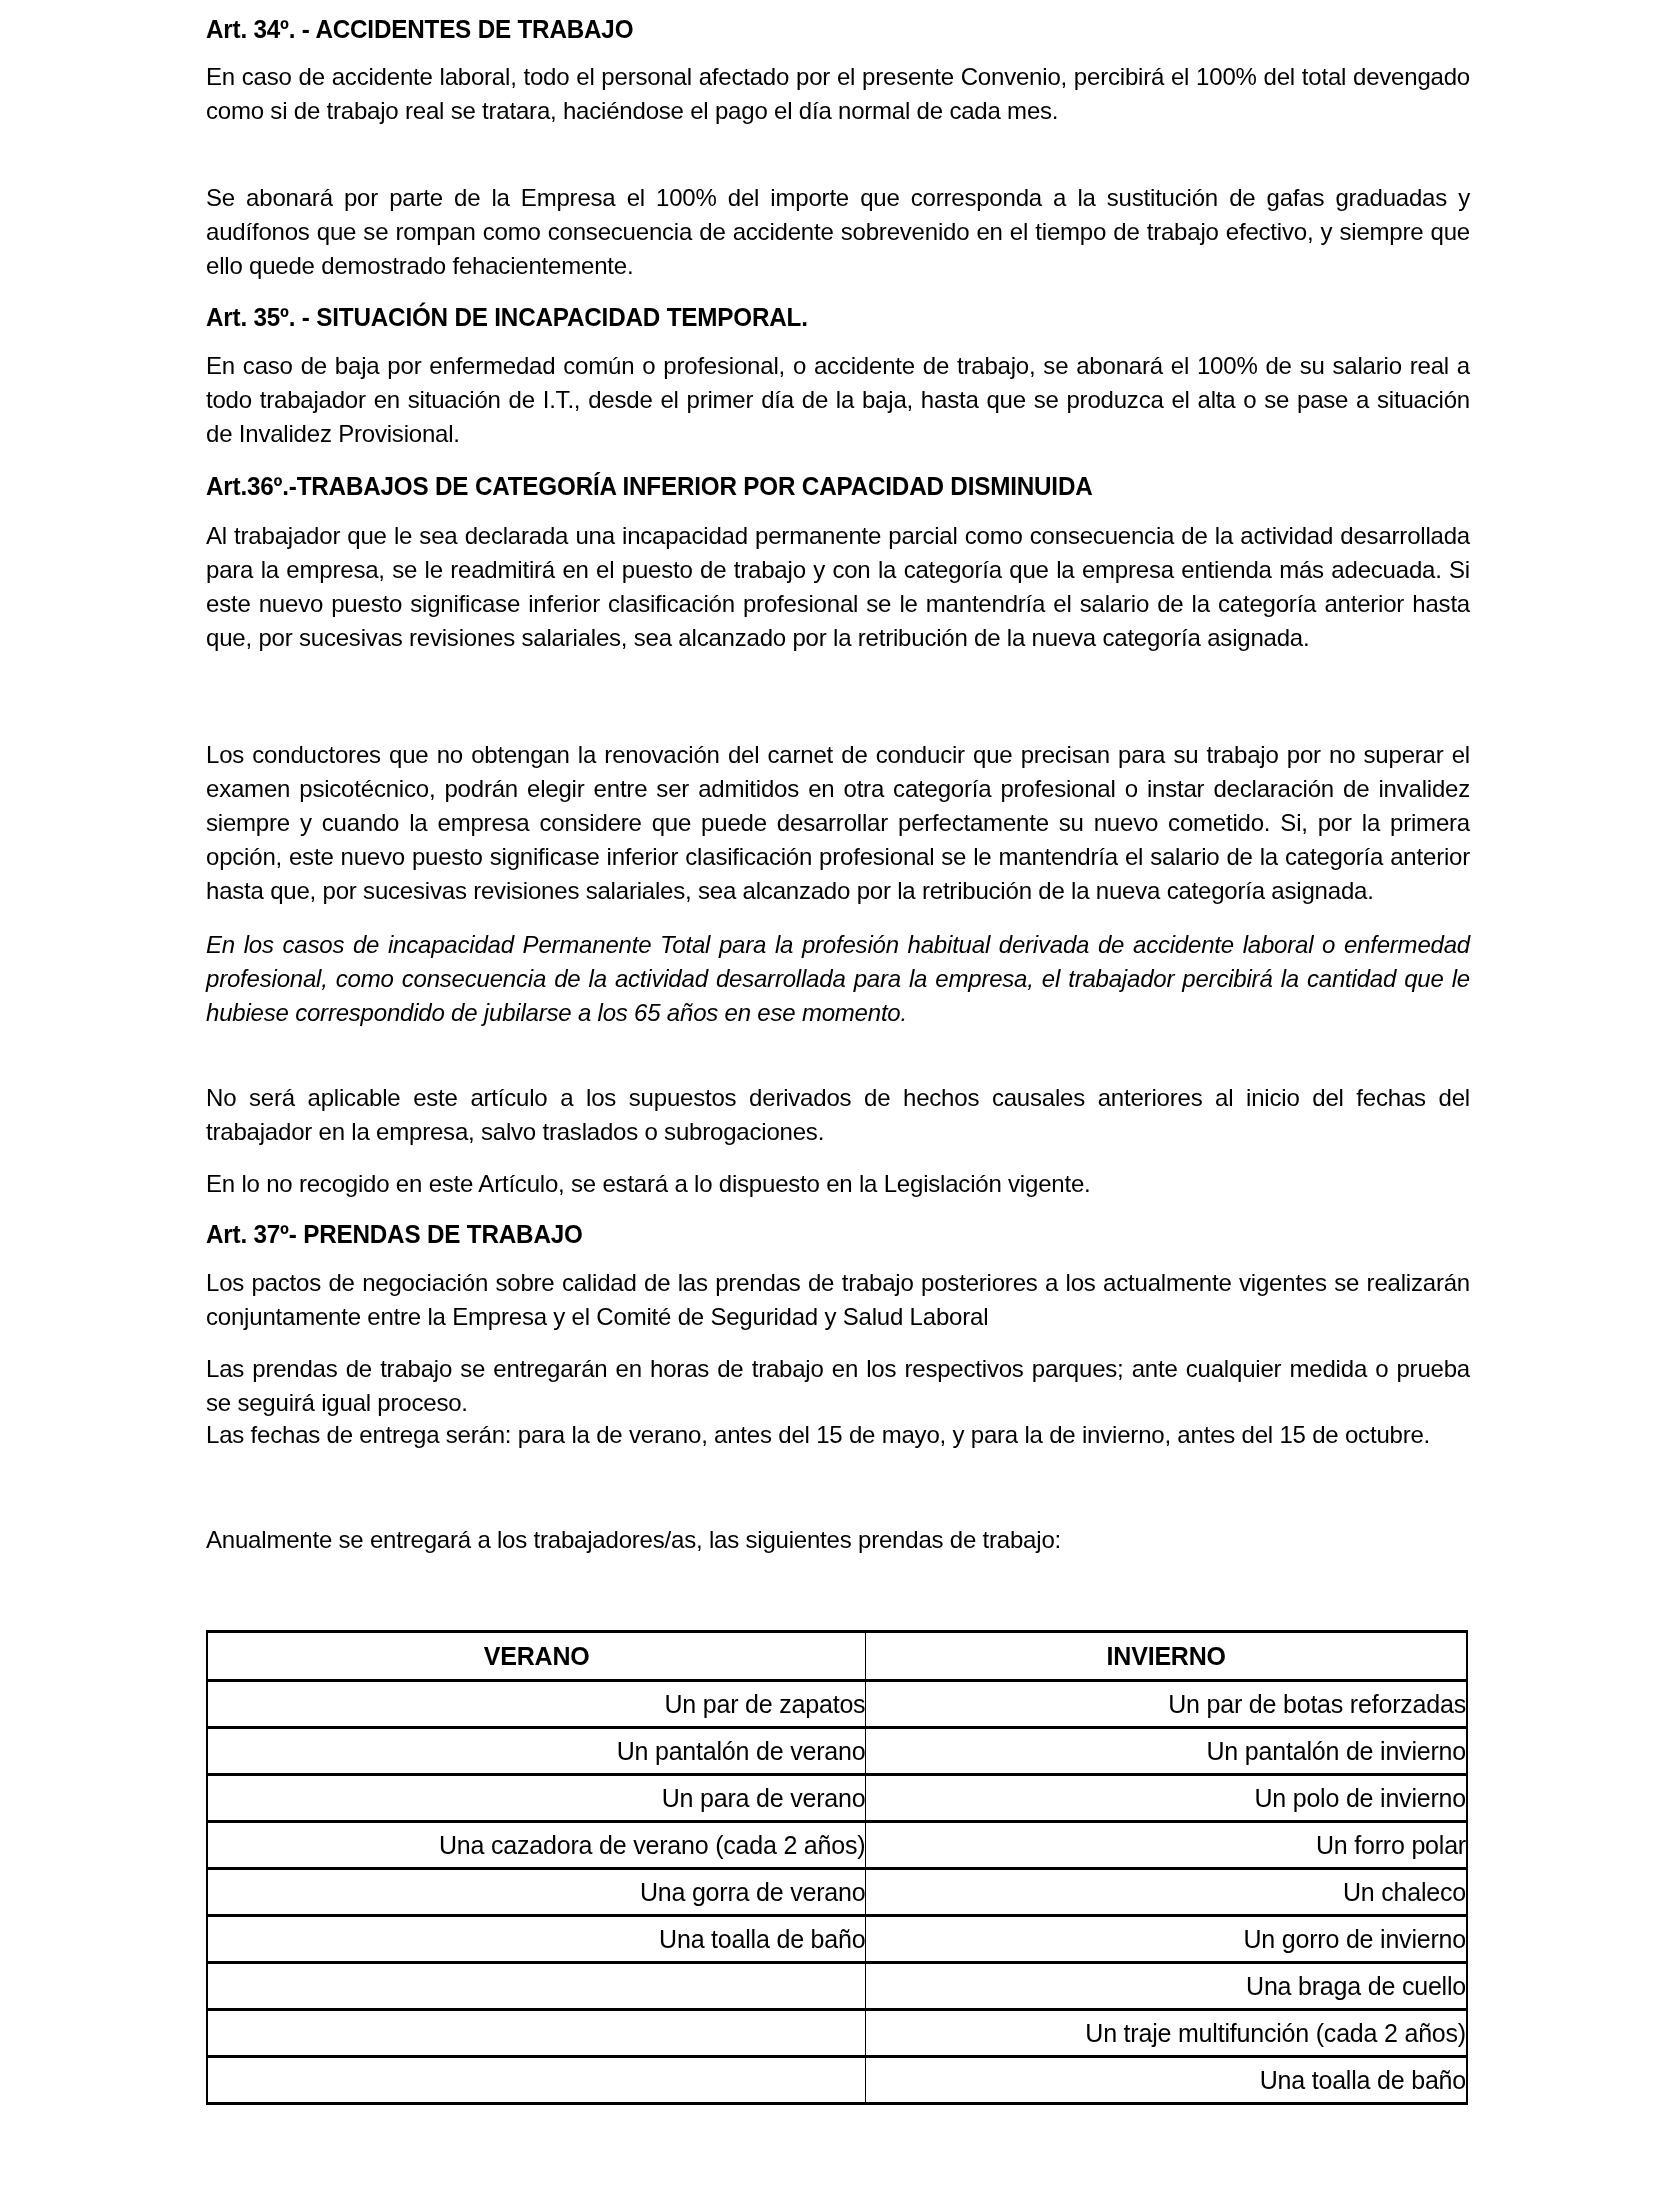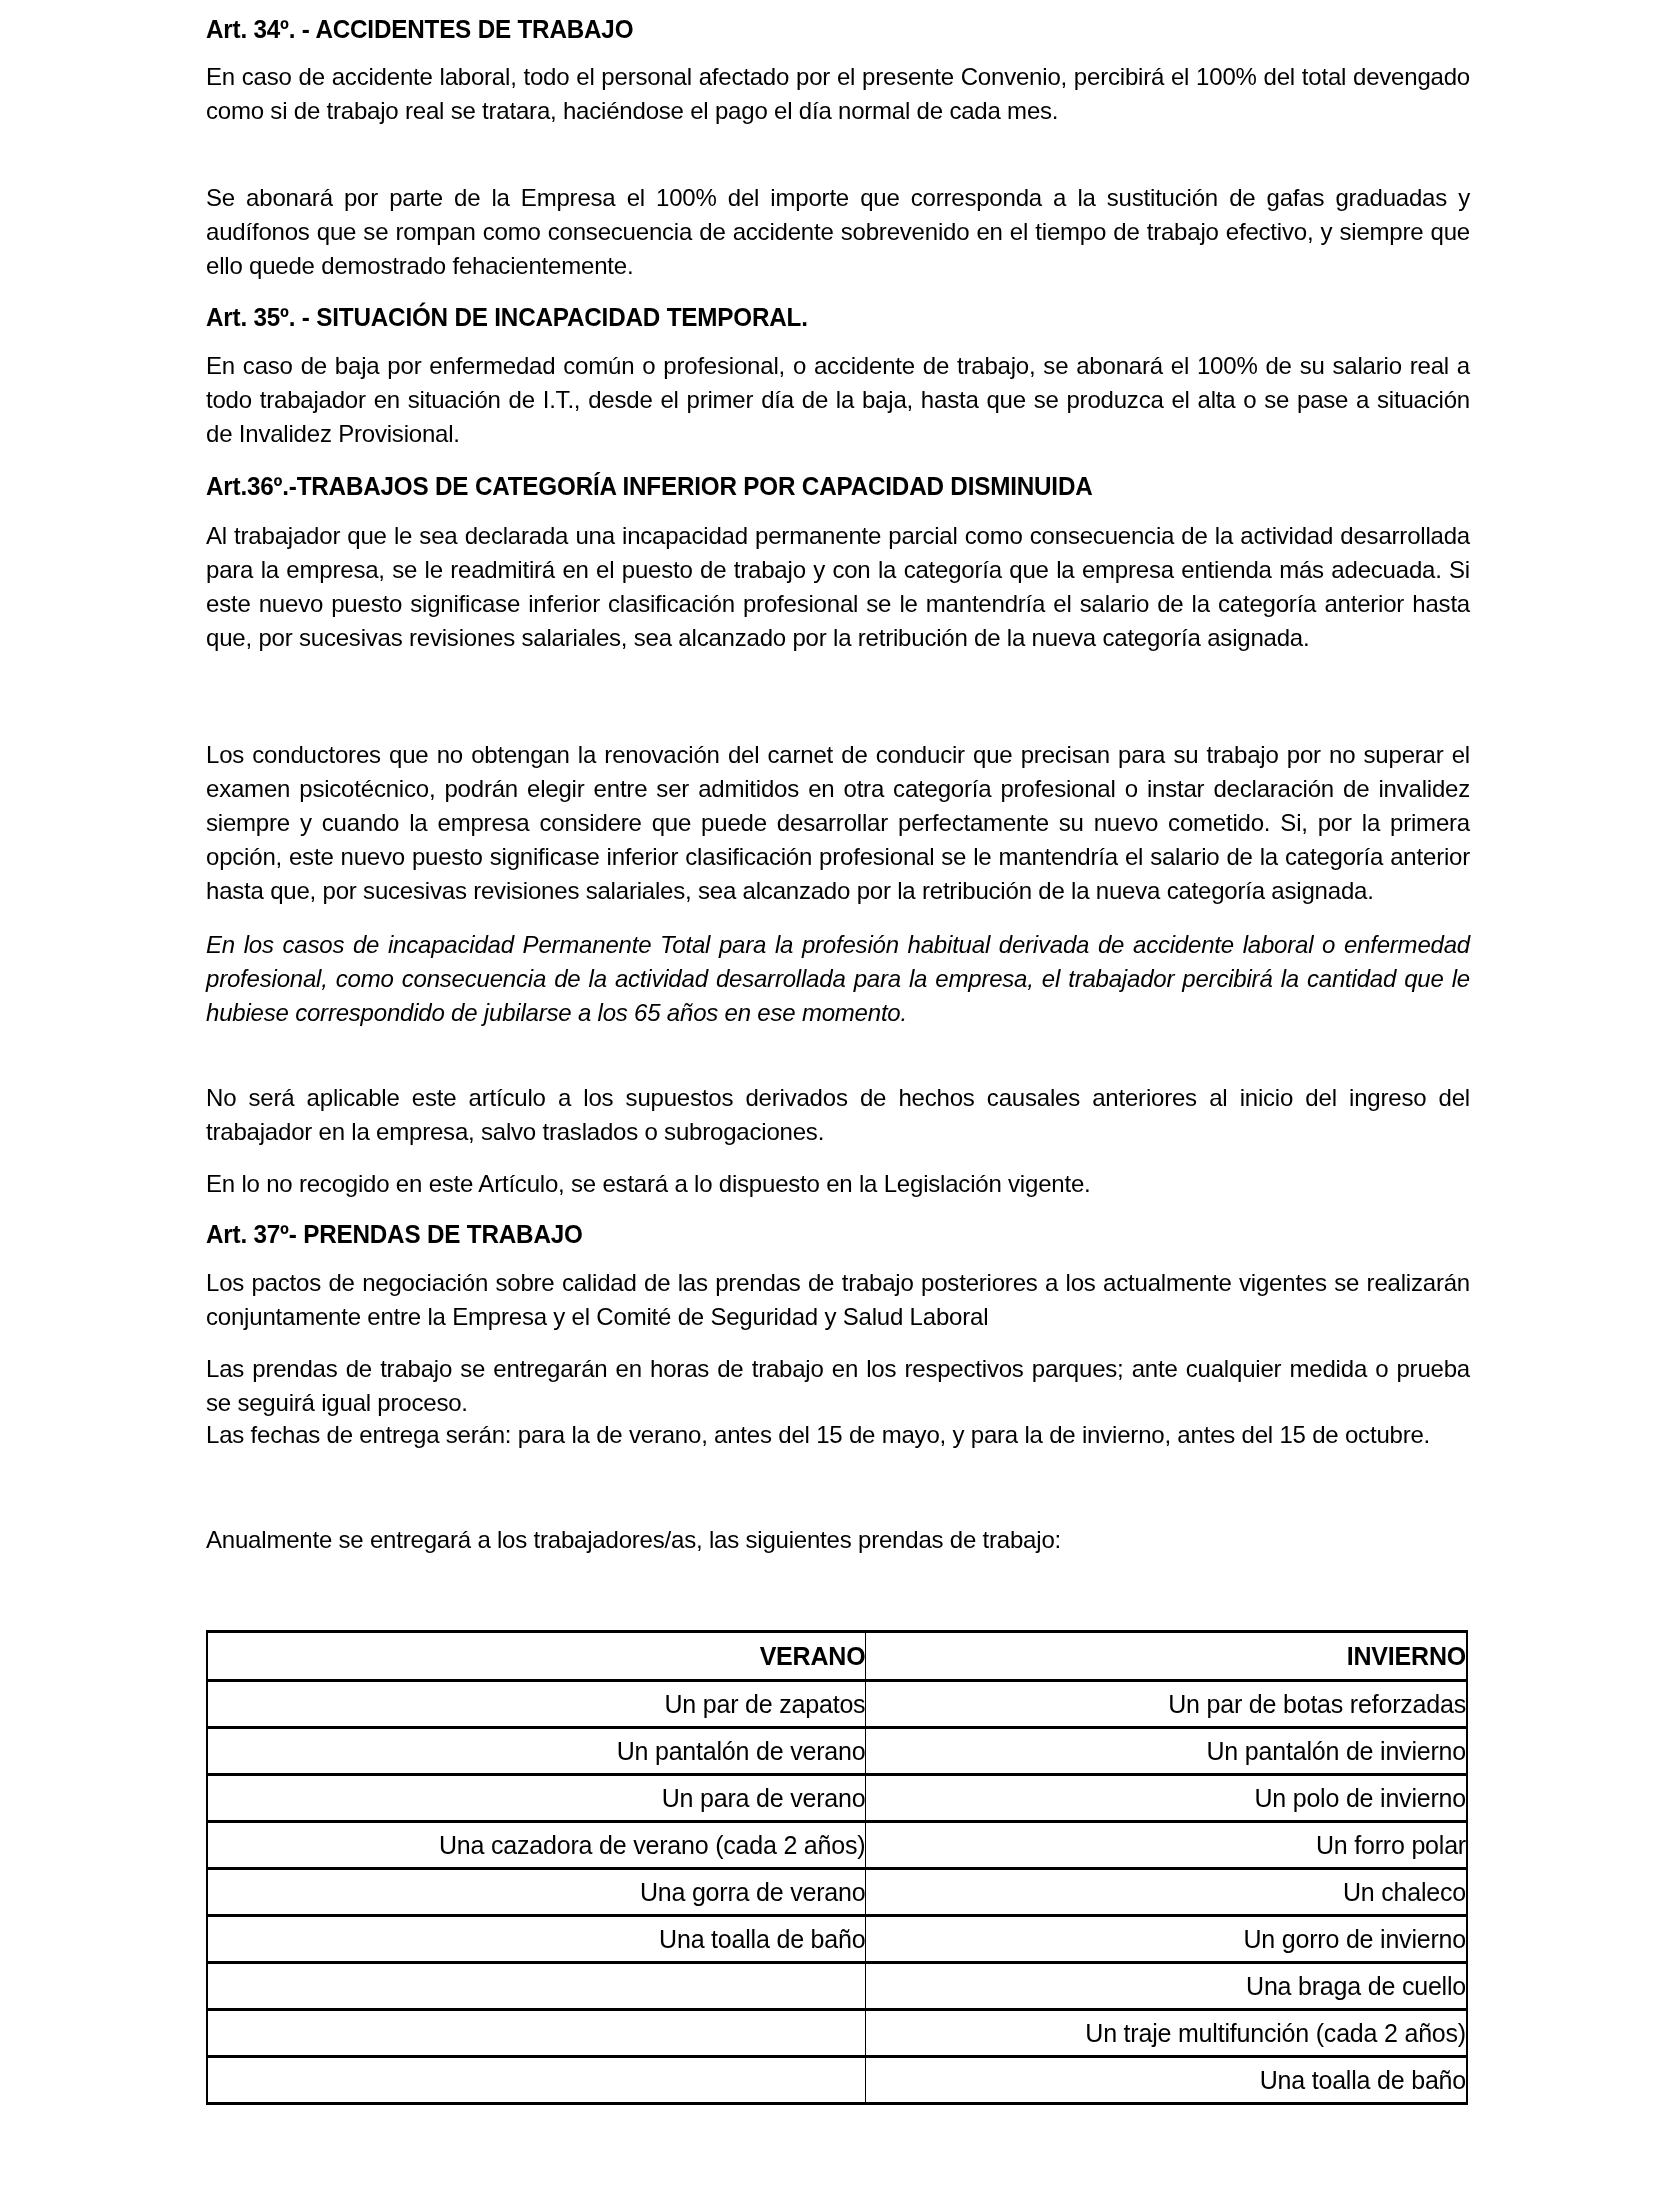--- a/index.html
+++ b/index.html
@@ -70,20 +70,21 @@
       border-bottom: 3.1px solid #000;
       height: 44px;
       padding: 0 0 0 17px;
       font-size: 25px;
       text-align: right;
       vertical-align: middle;
       letter-spacing: -0.2px;
     }
     .garments th {
       font-weight: bold;
+      text-align: center;
       padding: 0;
       height: 46px;
     }
     .garments col.c1 { width: 660px; }
     .garments col.c2 { width: 602px; }
   </style>
 </head>
 <body>
 
 <div class="page">
@@ -91,21 +92,21 @@
   <p id="p34a" class="para">En caso de accidente laboral, todo el personal afectado por el presente Convenio, percibirá el 100% del total devengado como si de trabajo real se tratara, haciéndose el pago el día normal de cada mes.</p>
   <p id="p34b" class="para">Se abonará por parte de la Empresa el 100% del importe que corresponda a la sustitución de gafas graduadas y audífonos que se rompan como consecuencia de accidente sobrevenido en el tiempo de trabajo efectivo, y siempre que ello quede demostrado fehacientemente.</p>
 
   <h2 id="h35" class="heading">Art. 35º. - SITUACIÓN DE INCAPACIDAD TEMPORAL.</h2>
   <p id="p35a" class="para">En caso de baja por enfermedad común o profesional, o accidente de trabajo, se abonará el 100% de su salario real a todo trabajador en situación de I.T., desde el primer día de la baja, hasta que se produzca el alta o se pase a situación de Invalidez Provisional.</p>
 
   <h2 id="h36" class="heading">Art.36º.-TRABAJOS DE CATEGORÍA INFERIOR POR CAPACIDAD DISMINUIDA</h2>
   <p id="p36a" class="para">Al trabajador que le sea declarada una incapacidad permanente parcial como consecuencia de la actividad desarrollada para la empresa, se le readmitirá en el puesto de trabajo y con la categoría que la empresa entienda más adecuada. Si este nuevo puesto significase inferior clasificación profesional se le mantendría el salario de la categoría anterior hasta que, por sucesivas revisiones salariales, sea alcanzado por la retribución de la nueva categoría asignada.</p>
   <p id="p36b" class="para">Los conductores que no obtengan la renovación del carnet de conducir que precisan para su trabajo por no superar el examen psicotécnico, podrán elegir entre ser admitidos en otra categoría profesional o instar declaración de invalidez siempre y cuando la empresa considere que puede desarrollar perfectamente su nuevo cometido. Si, por la primera opción, este nuevo puesto significase inferior clasificación profesional se le mantendría el salario de la categoría anterior hasta que, por sucesivas revisiones salariales, sea alcanzado por la retribución de la nueva categoría asignada.</p>
   <p id="p36c" class="para">En los casos de incapacidad Permanente Total para la profesión habitual derivada de accidente laboral o enfermedad profesional, como consecuencia de la actividad desarrollada para la empresa, el trabajador percibirá la cantidad que le hubiese correspondido de jubilarse a los 65 años en ese momento.</p>
-  <p id="p36d" class="para">No será aplicable este artículo a los supuestos derivados de hechos causales anteriores al inicio del ingreso del trabajador en la empresa, salvo traslados o subrogaciones.</p>
+  <p id="p36d" class="para">No será aplicable este artículo a los supuestos derivados de hechos causales anteriores al inicio del fechas del trabajador en la empresa, salvo traslados o subrogaciones.</p>
   <p id="p36e" class="para">En lo no recogido en este Artículo, se estará a lo dispuesto en la Legislación vigente.</p>
 
   <h2 id="h37" class="heading">Art. 37º- PRENDAS DE TRABAJO</h2>
   <p id="p37a" class="para">Los pactos de negociación sobre calidad de las prendas de trabajo posteriores a los actualmente vigentes se realizarán conjuntamente entre la Empresa y el Comité de Seguridad y Salud Laboral</p>
   <p id="p37b" class="para">Las prendas de trabajo se entregarán en horas de trabajo en los respectivos parques; ante cualquier medida o prueba se seguirá igual proceso.</p>
   <p id="p37c" class="para">Las fechas de entrega serán: para la de verano, antes del 15 de mayo, y para la de invierno, antes del 15 de octubre.</p>
   <p id="p37d" class="para">Anualmente se entregará a los trabajadores/as, las siguientes prendas de trabajo:</p>
 </div>
 
 <table class="garments">

